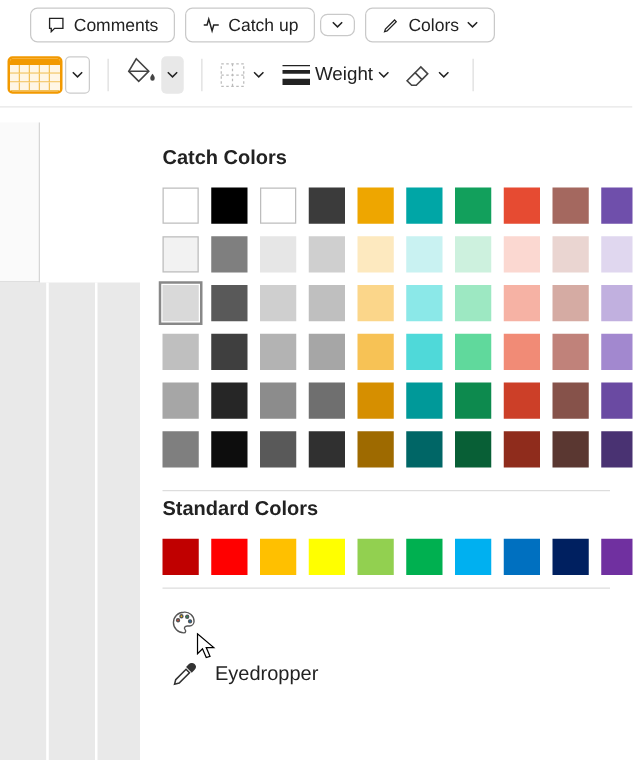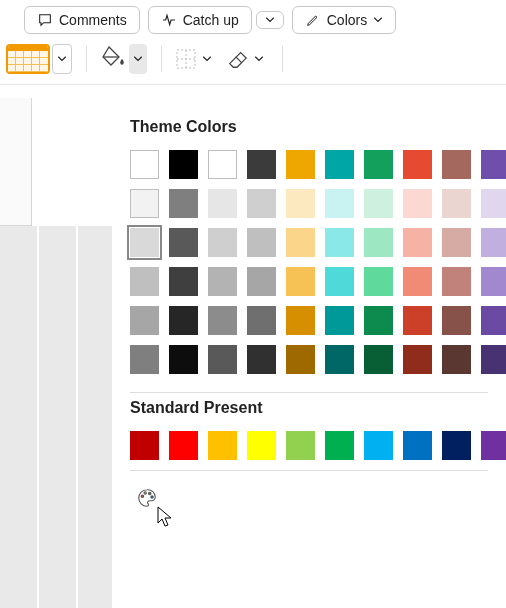--- a/index.html
+++ b/index.html
@@ -156,20 +156,31 @@
       <line x1="10" y1="1" x2="10" y2="19" stroke-dasharray="2 2"></line>
       <line x1="1" y1="10" x2="19" y2="10" stroke-dasharray="2 2"></line>
     </svg>
     <div class="plain-chev-btn">
       <svg class="chev" viewBox="0 0 12 8" fill="none" stroke="#222" stroke-width="1.6">
           <path d="M1 1l5 5 5-5"></path>
         </svg>
     </div>
   </div>
 
+  <div class="tool-group">
+    <div class="lines-icon">
+        <span></span>
+        <span></span>
+        <span></span>
+      </div>
+    <span class="weight-label">Weight</span>
+    <svg class="chev" viewBox="0 0 12 8" fill="none" stroke="#222" stroke-width="1.6">
+        <path d="M1 1l5 5 5-5"></path>
+      </svg>
+  </div>
 
   <div class="tool-group">
     <svg class="eraser-icon" viewBox="0 0 24 24" fill="none" stroke="#444" stroke-width="1.4">
       <path d="M4 17l7-7 6 6-5 5H8z"></path>
         <path d="M11 10l5-5 6 6-5 5"></path>
     </svg>
     <div class="plain-chev-btn">
       <svg class="chev" viewBox="0 0 12 8" fill="none" stroke="#222" stroke-width="1.6">
           <path d="M1 1l5 5 5-5"></path>
         </svg>
@@ -180,21 +191,21 @@
 </div>
 
 <div class="doc-edge"></div>
 <div class="doc-cols">
     <div></div>
     <div></div>
     <div></div>
   </div>
 
 <div class="panel">
-  <div class="section-title">Theme Colors</div>
+  <div class="section-title">Catch Colors</div>
   <div class="swatch-grid" id="theme-grid">
       <div class="sw outlined" style="background: rgb(255, 255, 255);"></div>
       <div class="sw" style="background: rgb(0, 0, 0);"></div>
       <div class="sw outlined" style="background: rgb(255, 255, 255);"></div>
       <div class="sw" style="background: rgb(59, 59, 59);"></div>
       <div class="sw" style="background: rgb(238, 166, 0);"></div>
       <div class="sw" style="background: rgb(0, 166, 166);"></div>
       <div class="sw" style="background: rgb(18, 160, 92);"></div>
       <div class="sw" style="background: rgb(230, 75, 50);"></div>
       <div class="sw" style="background: rgb(164, 104, 95);"></div>
@@ -246,21 +257,21 @@
       <div class="sw" style="background: rgb(158, 106, 0);"></div>
       <div class="sw" style="background: rgb(0, 102, 102);"></div>
       <div class="sw" style="background: rgb(8, 95, 54);"></div>
       <div class="sw" style="background: rgb(143, 44, 28);"></div>
       <div class="sw" style="background: rgb(90, 55, 49);"></div>
       <div class="sw" style="background: rgb(73, 50, 114);"></div>
     </div>
 
   <div class="hr"></div>
 
-  <div class="section-title">Standard Present</div>
+  <div class="section-title">Standard Colors</div>
   <div class="swatch-grid" id="std-grid" style="margin-bottom:10px;">
       <div class="sw" style="background: rgb(192, 0, 0);"></div>
       <div class="sw" style="background: rgb(255, 0, 0);"></div>
       <div class="sw" style="background: rgb(255, 192, 0);"></div>
       <div class="sw" style="background: rgb(255, 255, 0);"></div>
       <div class="sw" style="background: rgb(146, 208, 80);"></div>
       <div class="sw" style="background: rgb(0, 176, 80);"></div>
       <div class="sw" style="background: rgb(0, 176, 240);"></div>
       <div class="sw" style="background: rgb(0, 112, 192);"></div>
       <div class="sw" style="background: rgb(0, 32, 96);"></div>
@@ -273,17 +284,24 @@
   <div class="menu-item">
     <svg class="menu-icon" viewBox="0 0 24 24" fill="none" stroke="#555" stroke-width="1.2">
       <path d="M12 3a9 9 0 100 18c2 0 2-2 1-3s0-3 2-3h2a4 4 0 004-4 8 8 0 00-9-8z"></path>
       <circle cx="7" cy="10" r="1.3" fill="#e64b32"></circle>
         <circle cx="10" cy="6.5" r="1.3" fill="#ffc000"></circle>
       <circle cx="15" cy="7" r="1.3" fill="#12a05c"></circle>
         <circle cx="17.5" cy="11" r="1.3" fill="#0070c0"></circle>
     </svg>
   </div>
 
+  <div class="menu-item">
+    <svg class="menu-icon" viewBox="0 0 24 24" fill="none" stroke="#333" stroke-width="1.4">
+      <path d="M4 20l1-4 9-9 3 3-9 9-4 1z"></path>
+        <path d="M15 5l4 4 2-2a2.5 2.5 0 00-4-4l-2 2z" fill="#333"></path>
+    </svg>
+    <span>Eyedropper</span>
+  </div>
 </div>
 
 <svg class="cursor" viewBox="0 0 18 22">
   <path d="M1 1l0 16 4-4 3 7 3-1-3-7 6 0z" fill="#fff" stroke="#000" stroke-width="1"></path>
 </svg>
 
 </body></html>

